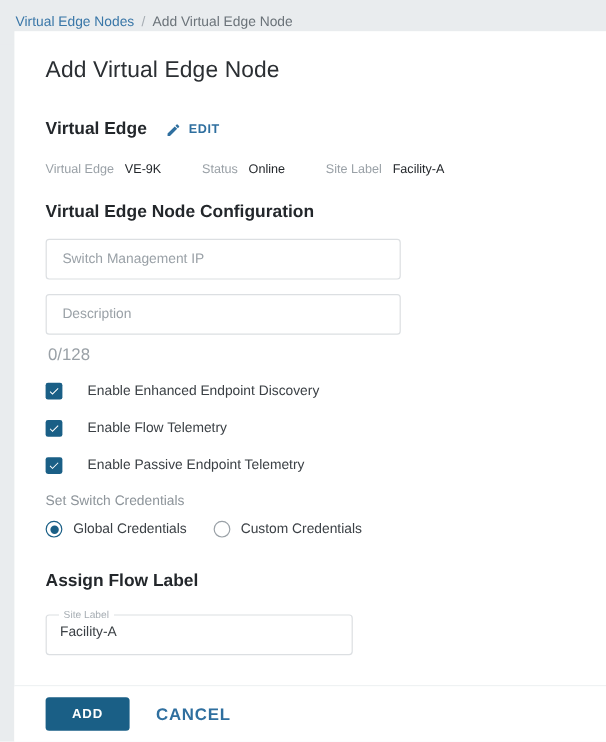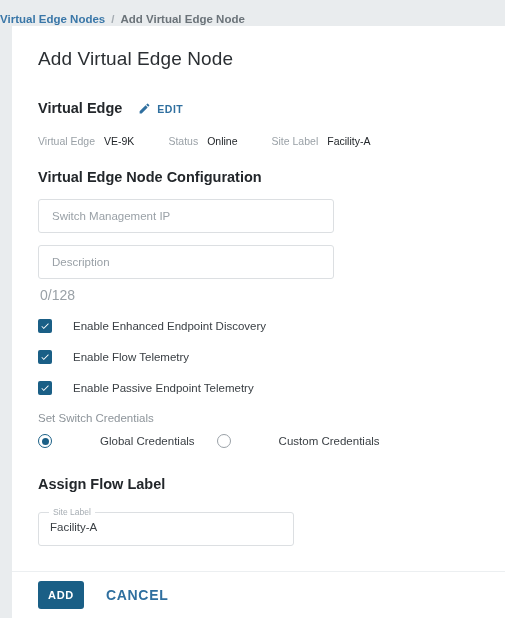--- a/index.html
+++ b/index.html
@@ -13,24 +13,24 @@
     font-family: "Liberation Sans", sans-serif;
     -webkit-font-smoothing: antialiased;
     overflow: hidden;
   }
 
   
   .breadcrumb {
     height: 37px;
     display: flex;
     align-items: center;
+    padding-left: 13px;
     font-size: 11.5px;
     background: #e9ecee;
     box-sizing: border-box;
-    font-weight: bold;
   }
   .bc-link {
     color: #3a77a8;
     cursor: pointer;
   }
   .bc-sep {
     color: #a6adb3;
     margin: 0 6px;
   }
   .bc-current {
@@ -69,21 +69,21 @@
     align-items: center;
     margin-bottom: 19px;
   }
   .ve-head-title {
     font-size: 14.5px;
     font-weight: bold;
     color: #23272b;
   }
   .edit-btn {
     display: flex;
-    align-items: flex-end;
+    align-items: center;
     margin-left: 16px;
     cursor: pointer;
   }
   .pencil-icon {
     width: 13px;
     height: 13px;
     display: block;
   }
   .edit-label {
     font-size: 10.5px;
@@ -180,21 +180,20 @@
     font-size: 11.5px;
     color: #8d949a;
     margin: 7px 0 10px 0;
   }
   .radio-row { display: flex; align-items: center; }
   .radio-item {
     display: flex;
     align-items: center;
     cursor: pointer;
     margin-right: 22px;
-    gap: 39px;
   }
   .radio {
     width: 14px;
     height: 14px;
     border-radius: 50%;
     box-sizing: border-box;
     display: flex;
     align-items: center;
     justify-content: center;
     flex: none;
@@ -270,21 +269,21 @@
     background: #fff;
   }
   .btn-add {
     background: #1a5f86;
     color: #ffffff;
     font-size: 11px;
     font-weight: bold;
     letter-spacing: .7px;
     border: none;
     border-radius: 3px;
-    padding: 8px 10px;
+    padding: 8px 22px;
     cursor: pointer;
     font-family: "Liberation Sans", sans-serif;
   }
   .btn-cancel {
     background: transparent;
     color: #2f6f9f;
     font-size: 14px;
     font-weight: bold;
     letter-spacing: .7px;
     border: none;

